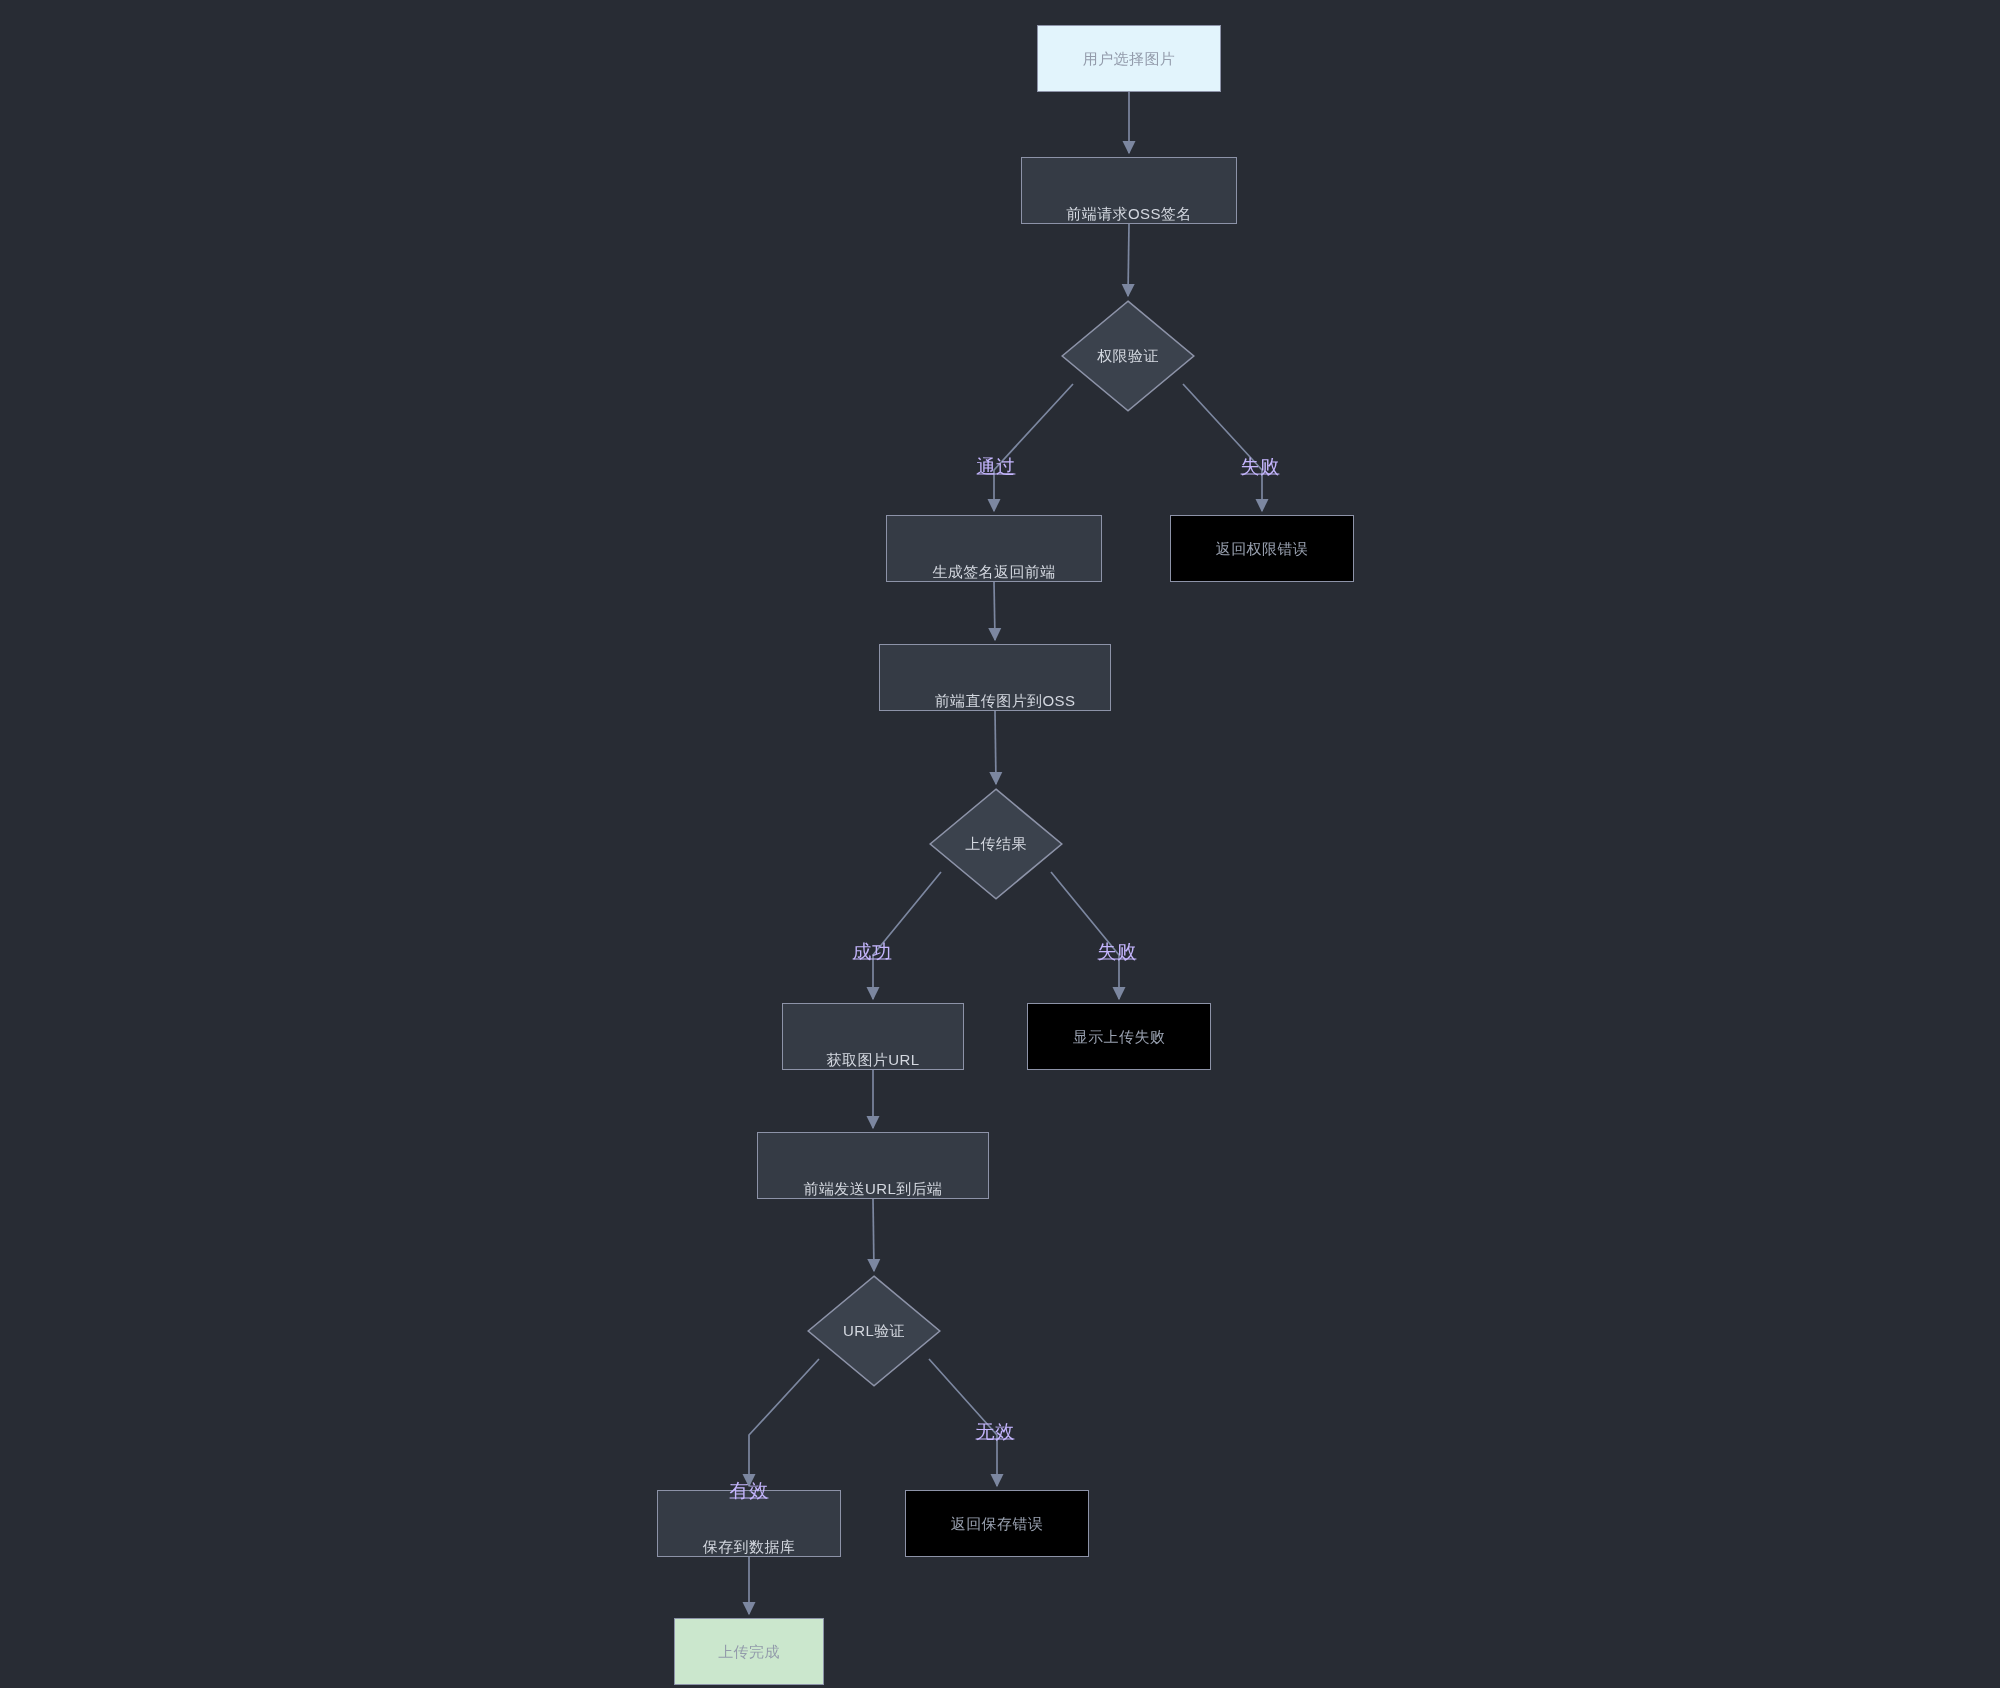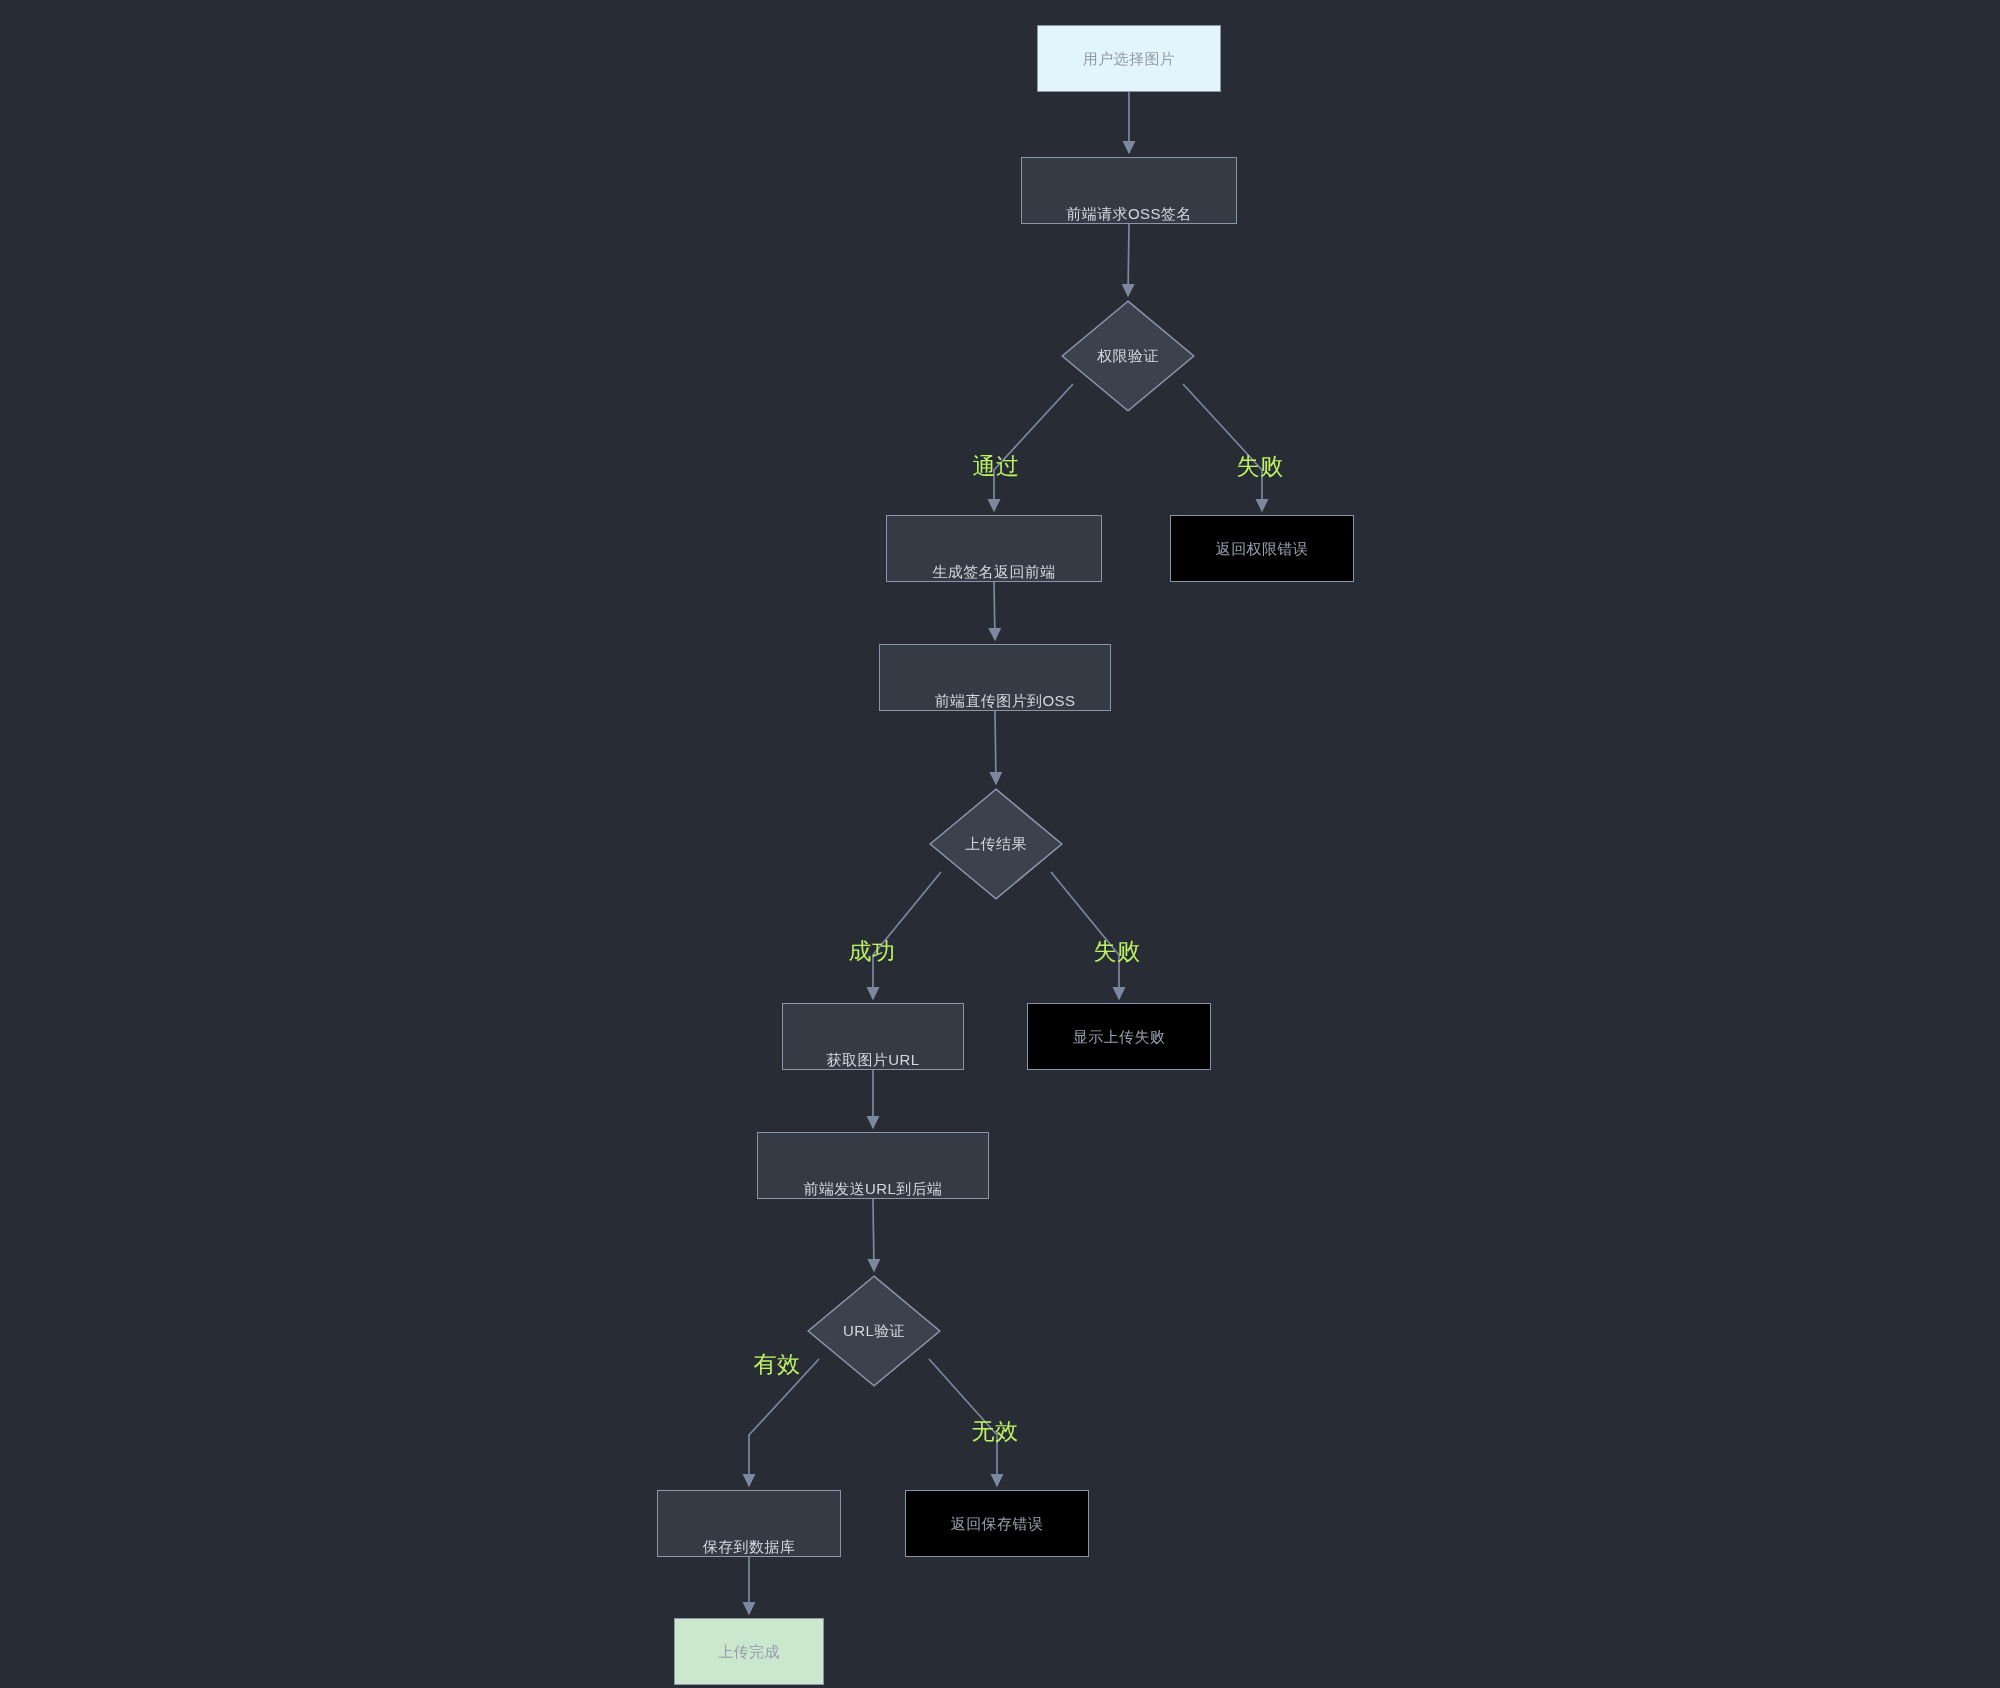--- a/index.html
+++ b/index.html
@@ -77,26 +77,27 @@
     width: 100%;
     height: 100%;
     z-index: 0;
   }
   .node.decision .dlabel {
     position: relative;
     z-index: 1;
   }
   .edge-label {
     position: absolute;
-    font-size: 23px;
-    color: #bef264;
+    font-size: 19px;
+    color: #c4b5fd;
     white-space: nowrap;
     letter-spacing: 0.4px;
     transform: translate(-50%, -50%);
     line-height: 1;
+    text-decoration: underline;
   }
 </style>
 </head>
 <body style="background: rgb(40, 44, 52);">
 
 <div id="canvas" style="background: rgb(40, 44, 52);">
   <svg id="edge-layer" viewBox="0 0 2000 1688" width="2000" height="1688" xmlns="http://www.w3.org/2000/svg">
       <defs>
         <marker id="arrowhead" markerWidth="9" markerHeight="9" refX="7.2" refY="4.5" orient="auto" markerUnits="strokeWidth">
           <path d="M0,0.6 L8,4.5 L0,8.4 z" fill="#7c87a0"></path>
@@ -164,15 +165,15 @@
     <div class="node error" style="left: 905px; top: 1490px; width: 184px; height: 67px;">
       <span>返回保存错误</span>
     </div>
     <div class="node success" style="left: 674px; top: 1618px; width: 150px; height: 67px;">
       <span>上传完成</span>
     </div>
     <div class="edge-label" style="left: 996px; top: 466px;">通过</div>
     <div class="edge-label" style="left: 1260px; top: 466px;">失败</div>
     <div class="edge-label" style="left: 872px; top: 951px;">成功</div>
     <div class="edge-label" style="left: 1117px; top: 951px;">失败</div>
-    <div class="edge-label" style="left: 749px; top: 1364px; margin-left: 28px;">有效</div>
+    <div class="edge-label" style="left: 749px; top: 1490px;">有效</div>
     <div class="edge-label" style="left: 995px; top: 1431px;">无效</div>
   </div>
 
 </body></html>

